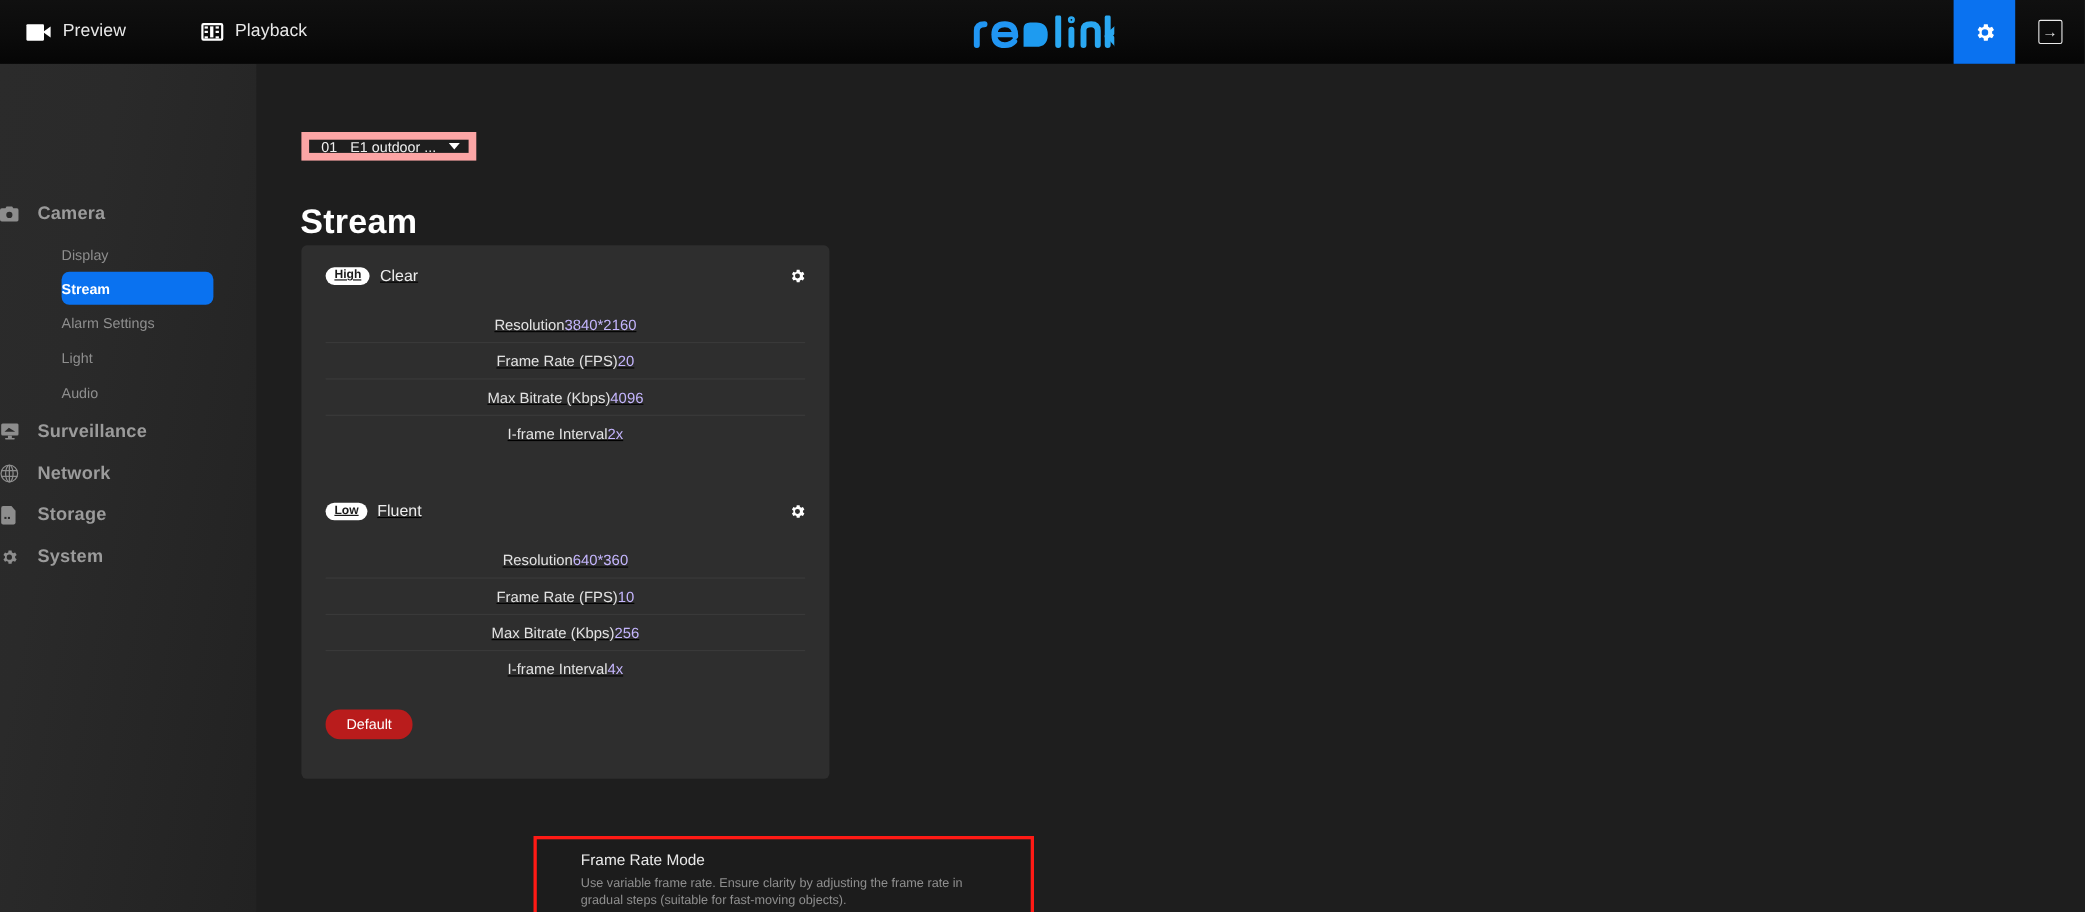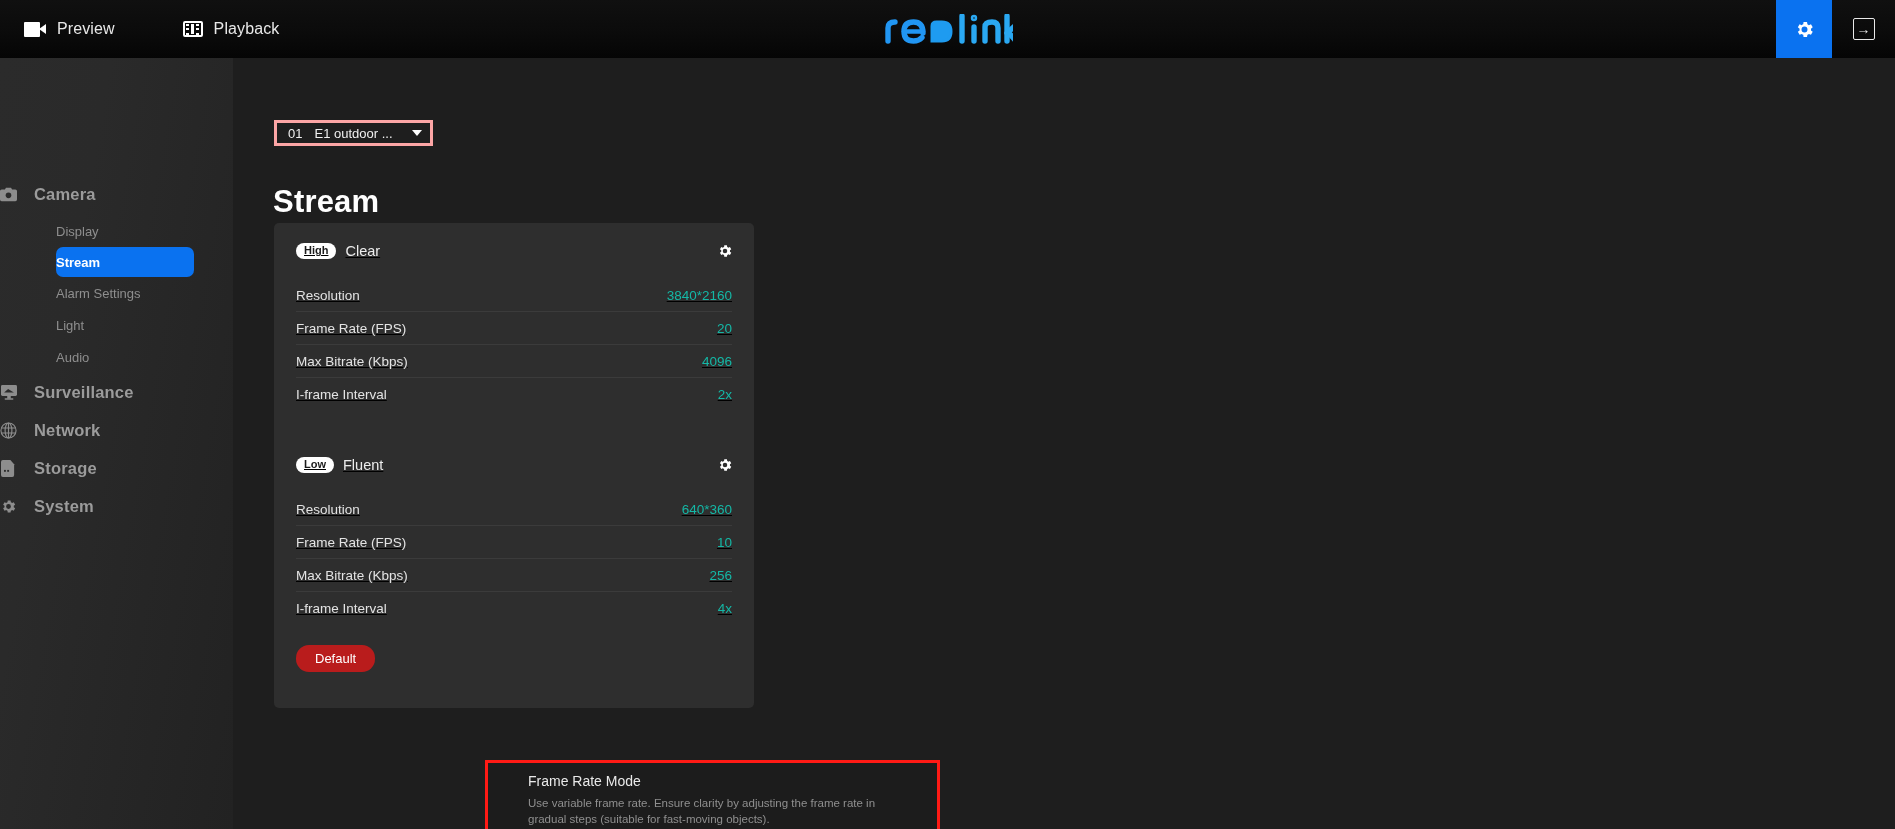--- a/index.html
+++ b/index.html
@@ -200,21 +200,21 @@
     height: 771px;
     background: #1e1e1e;
     overflow: hidden;
   }
 
   .cam-select {
     position: absolute;
     left: 41px; top: 62px;
     width: 159px;
     height: 26px;
-    border: 3px solid #fca5a5;
+    border: 7px solid #fca5a5;
     background: #1e1e1e;
     display: flex;
     align-items: center;
     padding: 0 8px 0 11px;
     cursor: pointer;
   }
   .cam-select .cam-id {
     color: #f0f0f0;
     font-size: 13px;
     margin-right: 12px;
@@ -284,27 +284,27 @@
     cursor: pointer;
     color: #ffffff;
     display: flex;
   }
   .gear-btn svg { display: block; }
 
   .rows { }
   .row {
     display: flex;
     align-items: center;
-    justify-content: space-between;
+    justify-content: center;
     height: 33px;
     border-bottom: 1px solid #3b3b3b;
   }
   .row:last-child { border-bottom: none; }
   .row .k { color: #e3e3e3; font-size: 13.5px; }
-  .row .v { color: #14b8a6; font-size: 13.5px; }
+  .row .v { color: #c4b5fd; font-size: 13.5px; }
 
   .spacer-low { height: 26px; }
 
   .default-wrap {
     padding-top: 20px;
   }
   .btn-default {
     display: inline-block;
     background: #b91c1c;
     color: #ffffff;

